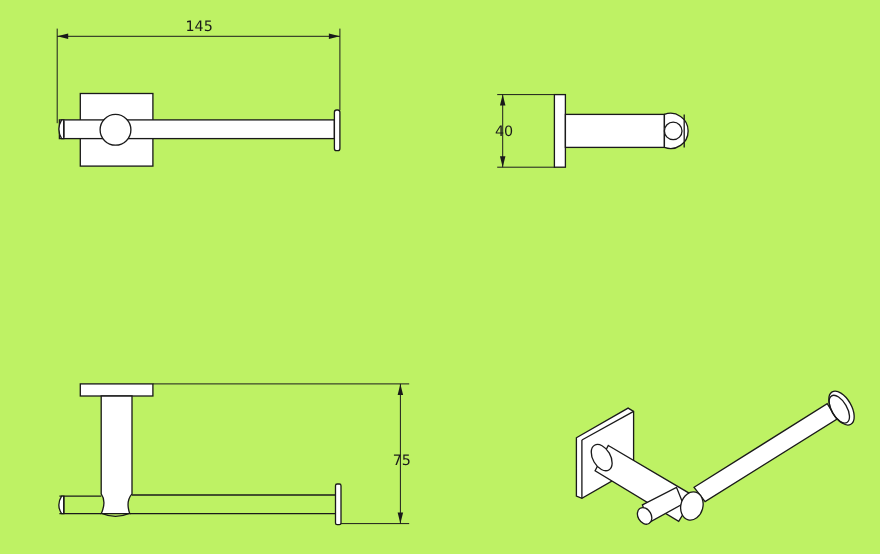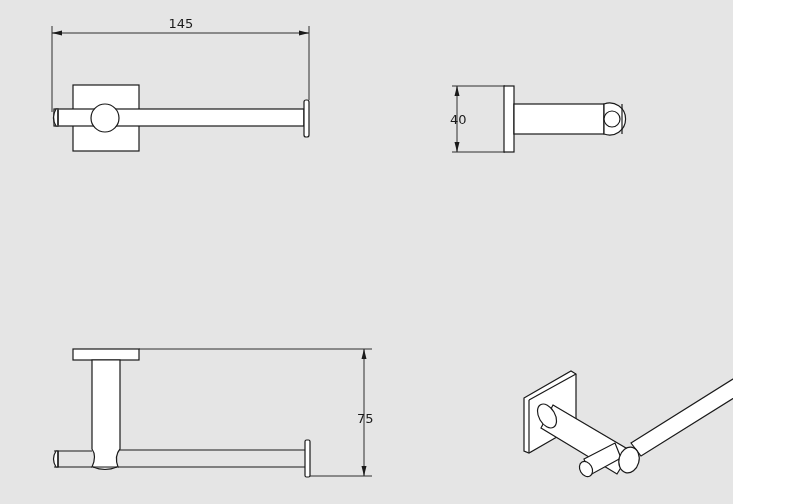--- a/index.html
+++ b/index.html
@@ -1,16 +1,16 @@
 <!DOCTYPE html>
 <html><head>
   <meta charset="utf-8">
   <style>
     html, body { margin: 0; padding: 0; background: #ffffff; }
-    .canvas { position: relative; width: 733px; height: 504px; overflow: hidden; background: #e5e5e5; }
+    .canvas { position: relative; width: 800px; height: 504px; overflow: hidden; background: #bef264; }
     svg { position: absolute; left: 0; top: 0; }
     .ln { stroke: #1a1a1a; stroke-width: 1.2; fill: none; }
     .lnf { stroke: #1a1a1a; stroke-width: 1.2; fill: #fff; }
     .dim { stroke: #1a1a1a; stroke-width: 0.9; fill: none; }
     .arr { fill: #1a1a1a; stroke: none; }
     .lbl { font-family: "DejaVu Sans", sans-serif; font-size: 13px; fill: #1a1a1a; }
   </style>
 </head>
 <body>
 

